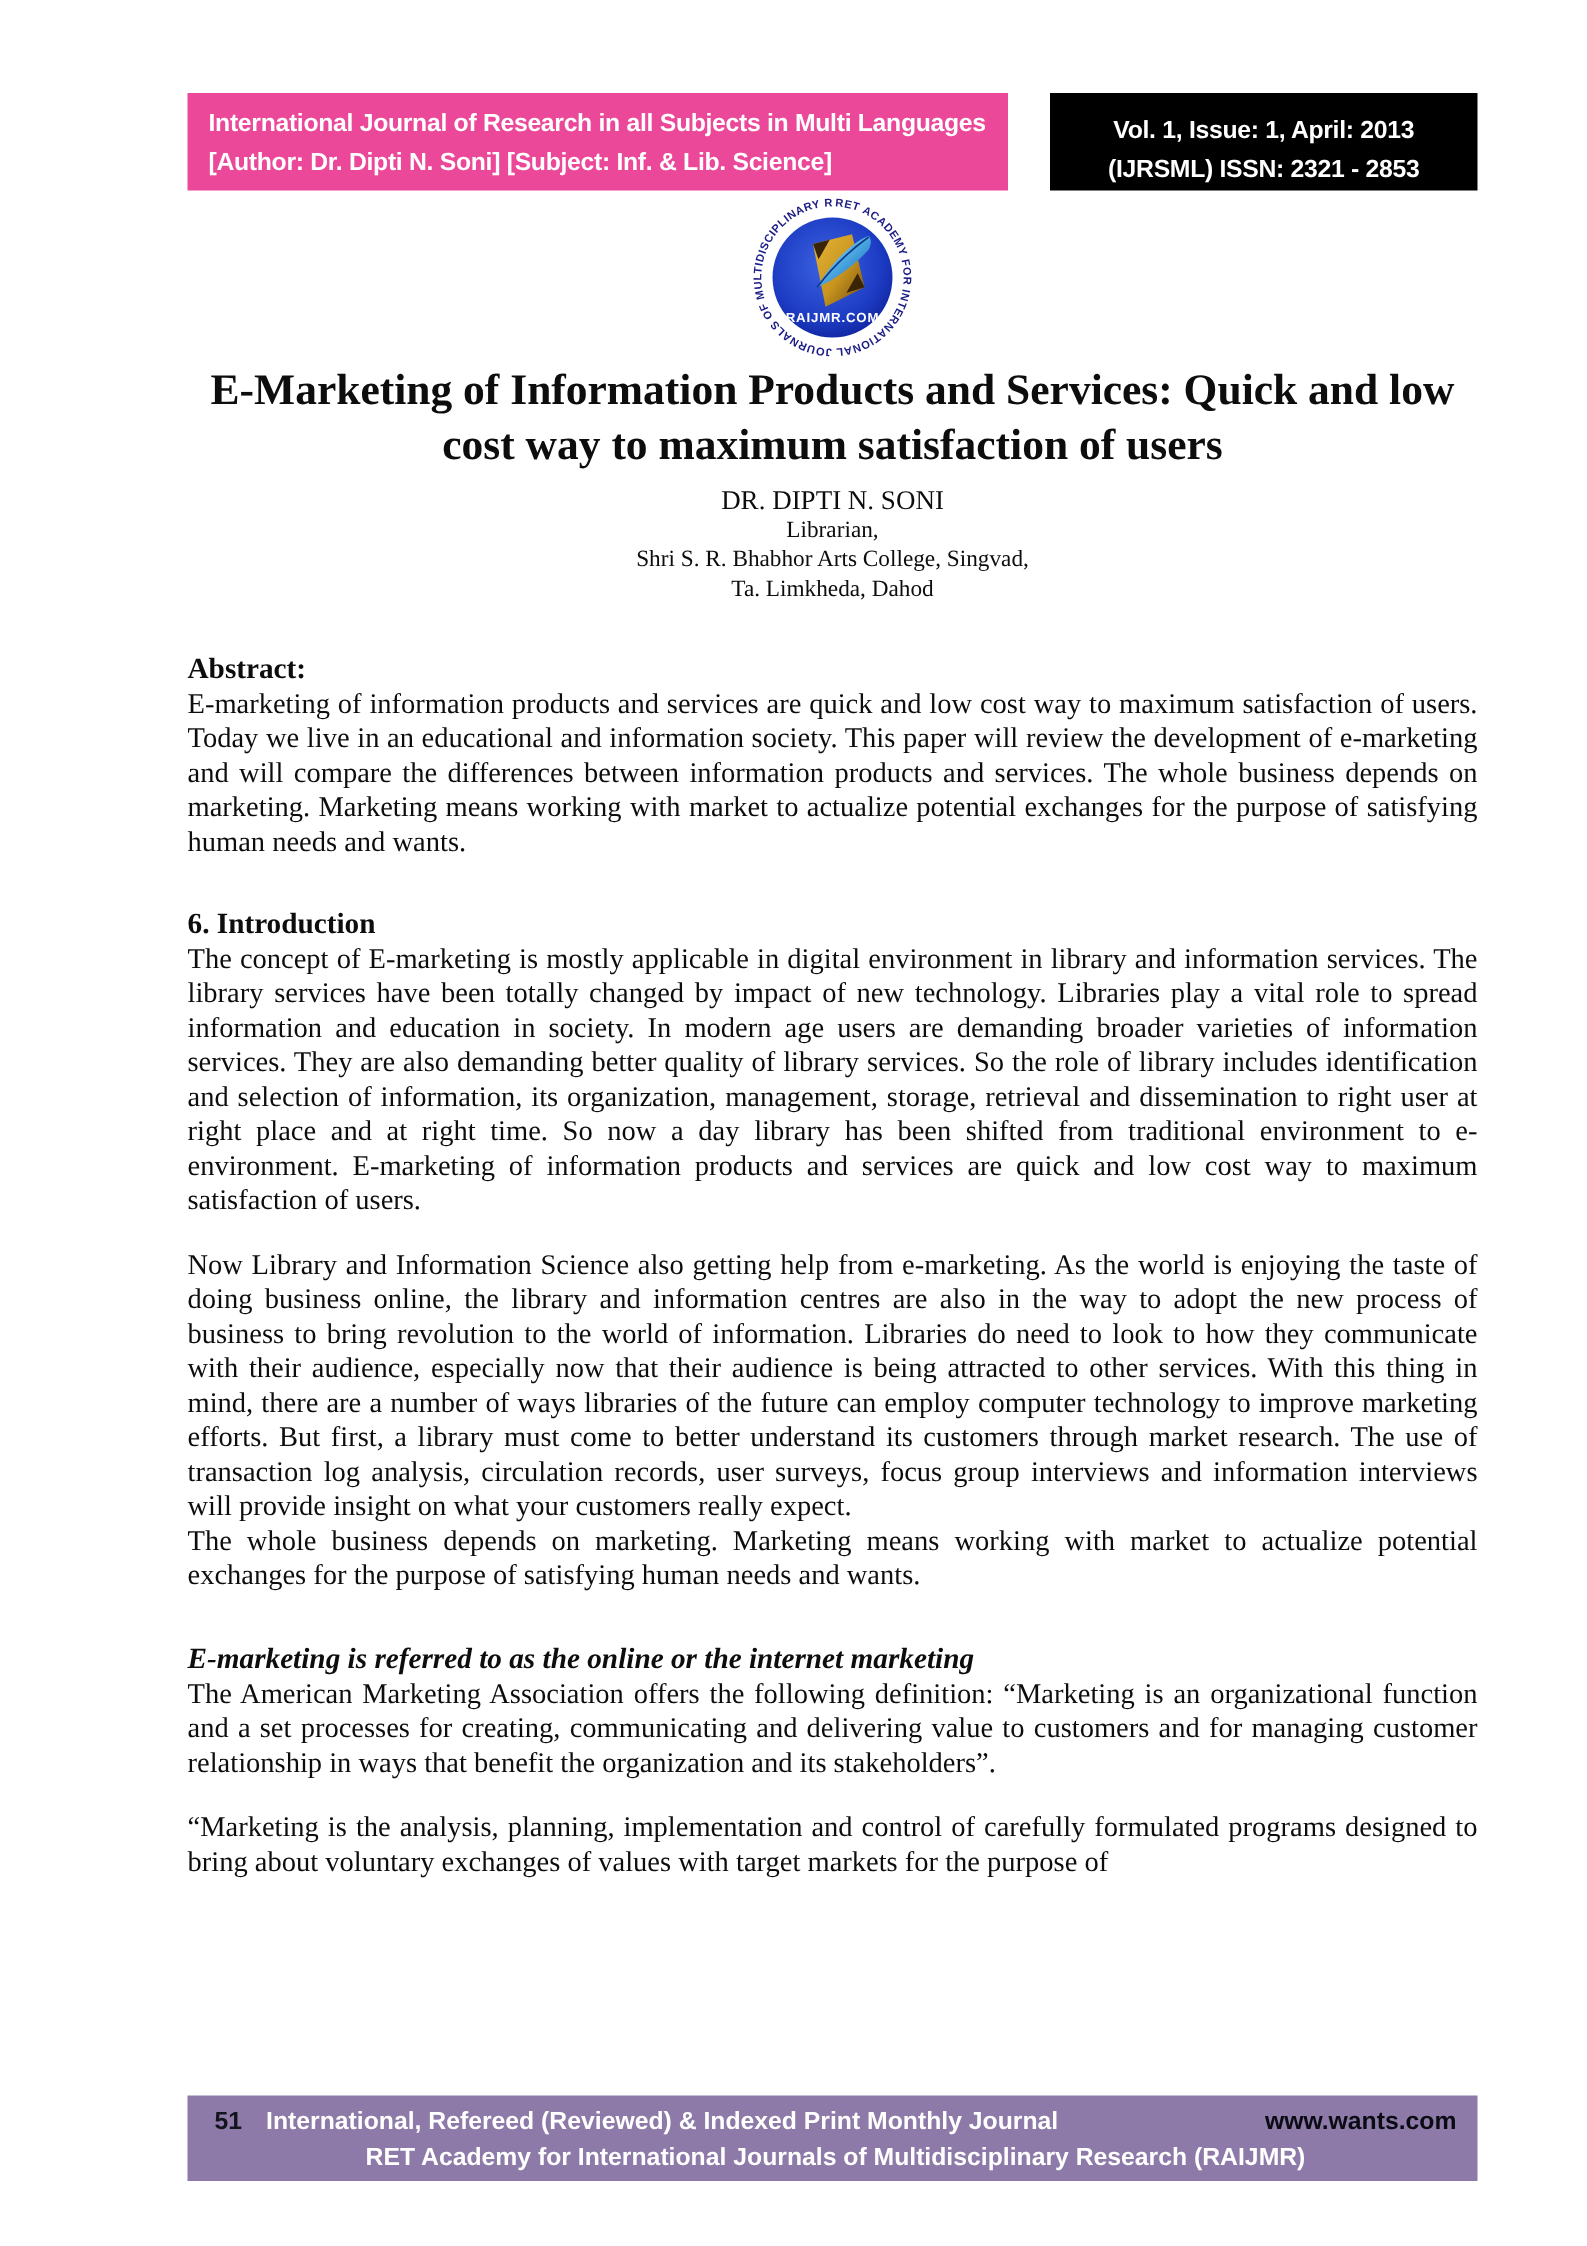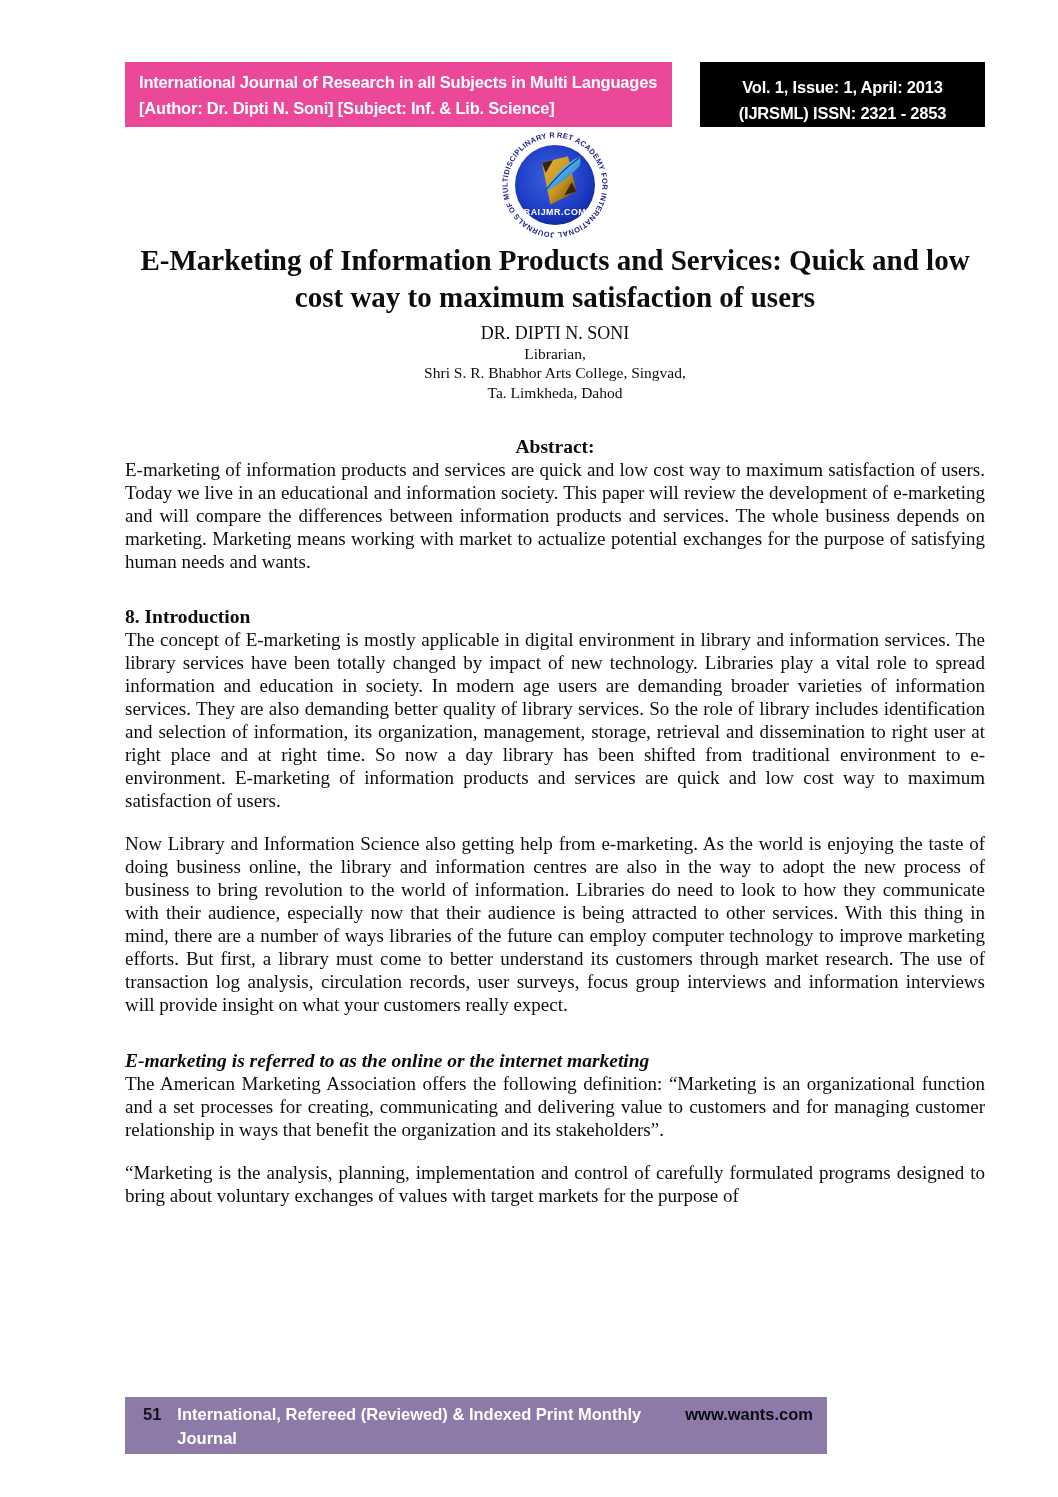--- a/index.html
+++ b/index.html
@@ -53,39 +53,39 @@
     text-align: center;
     font-size: 29px;
     font-weight: bold;
     line-height: 37px;
   }
   .author-block { text-align: center; margin-top: 8px; line-height: 19.5px; }
   .author-name { font-size: 18px; }
   .author-line { font-size: 15.5px; }
 
   
-  .abstract-heading { margin-top: 33px; font-weight: bold; font-size: 19.5px; line-height: 23px; text-align: center; }
+  .abstract-heading { margin-top: 33px; font-weight: bold; font-size: 19.5px; line-height: 23px; }
   .abstract-body {
     margin: 0; font-weight: 500;
     font-size: 19px; line-height: 23px; text-align: justify;
   }
   .section-heading { margin: 32px 0 0; font-weight: bold; font-size: 19.5px; line-height: 23px; font-family: "Liberation Serif", serif; }
   .body-para { margin: 0; font-size: 19px; line-height: 23px; text-align: justify; }
   .para-gap { margin-top: 20px; }
   .sub-heading {
     margin: 33px 0 0;
     font-weight: bold; font-style: italic;
     font-size: 19.5px; line-height: 23px;
   }
 
   
   .footer-bar {
     position: absolute;
     left: 125px; top: 1397px;
-    width: 702px; height: 57px;
+    width: 860px; height: 57px;
     background: #8d7aa8;
     font-family: "Liberation Sans", sans-serif;
     font-weight: bold;
     color: #ffffff;
     padding: 5px 14px 0 18px;
   }
   .footer-line1 { display: flex; align-items: baseline; font-size: 16.5px; line-height: 24px; }
   .footer-page-num { color: #14141f; margin-right: 16px; }
   .footer-journal { color: #ffffff; }
   .footer-site { margin-left: auto; color: #0b0b14; }
@@ -145,24 +145,25 @@
   <div class="author-block">
     <div class="author-name">DR. DIPTI N. SONI</div>
     <div class="author-line">Librarian,</div>
     <div class="author-line">Shri S. R. Bhabhor Arts College, Singvad,</div>
     <div class="author-line">Ta. Limkheda, Dahod</div>
   </div>
 
   <div class="abstract-heading">Abstract:</div>
   <p class="abstract-body">E-marketing of information products and services are quick and low cost way to maximum satisfaction of users. Today we live in an educational and information society. This paper will review the development of e-marketing and will compare the differences between information products and services. The whole business depends on marketing. Marketing means working with market to actualize potential exchanges for the purpose of satisfying human needs and wants.</p>
 
-  <h3 class="section-heading">8. Introduction</h3>
+  <h3 class="section-heading">6. Introduction</h3>
   <p class="body-para">The concept of E-marketing is mostly applicable in digital environment in library and information services. The library services have been totally changed by impact of new technology. Libraries play a vital role to spread information and education in society. In modern age users are demanding broader varieties of information services. They are also demanding better quality of library services. So the role of library includes identification and selection of information, its organization, management, storage, retrieval and dissemination to right user at right place and at right time. So now a day library has been shifted from traditional environment to e-environment. E-marketing of information products and services are quick and low cost way to maximum satisfaction of users.</p>
   <p class="body-para para-gap">Now Library and Information Science also getting help from e-marketing. As the world is enjoying the taste of doing business online, the library and information centres are also in the way to adopt the new process of business to bring revolution to the world of information. Libraries do need to look to how they communicate with their audience, especially now that their audience is being attracted to other services. With this thing in mind, there are a number of ways libraries of the future can employ computer technology to improve marketing efforts. But first, a library must come to better understand its customers through market research. The use of transaction log analysis, circulation records, user surveys, focus group interviews and information interviews will provide insight on what your customers really expect.</p>
 
+  <p class="body-para">The whole business depends on marketing. Marketing means working with market to actualize potential exchanges for the purpose of satisfying human needs and wants.</p>
 
   <h4 class="sub-heading">E-marketing is referred to as the online or the internet marketing</h4>
   <p class="body-para">The American Marketing Association offers the following definition: “Marketing is an organizational function and a set processes for creating, communicating and delivering value to customers and for managing customer relationship in ways that benefit the organization and its stakeholders”.</p>
   <p class="body-para para-gap">“Marketing is the analysis, planning, implementation and control of carefully formulated programs designed to bring about voluntary exchanges of values with target markets for the purpose of</p>
 
 </div>
 
 <div class="footer-bar">
   <div class="footer-line1">
     <span class="footer-page-num">51</span>

